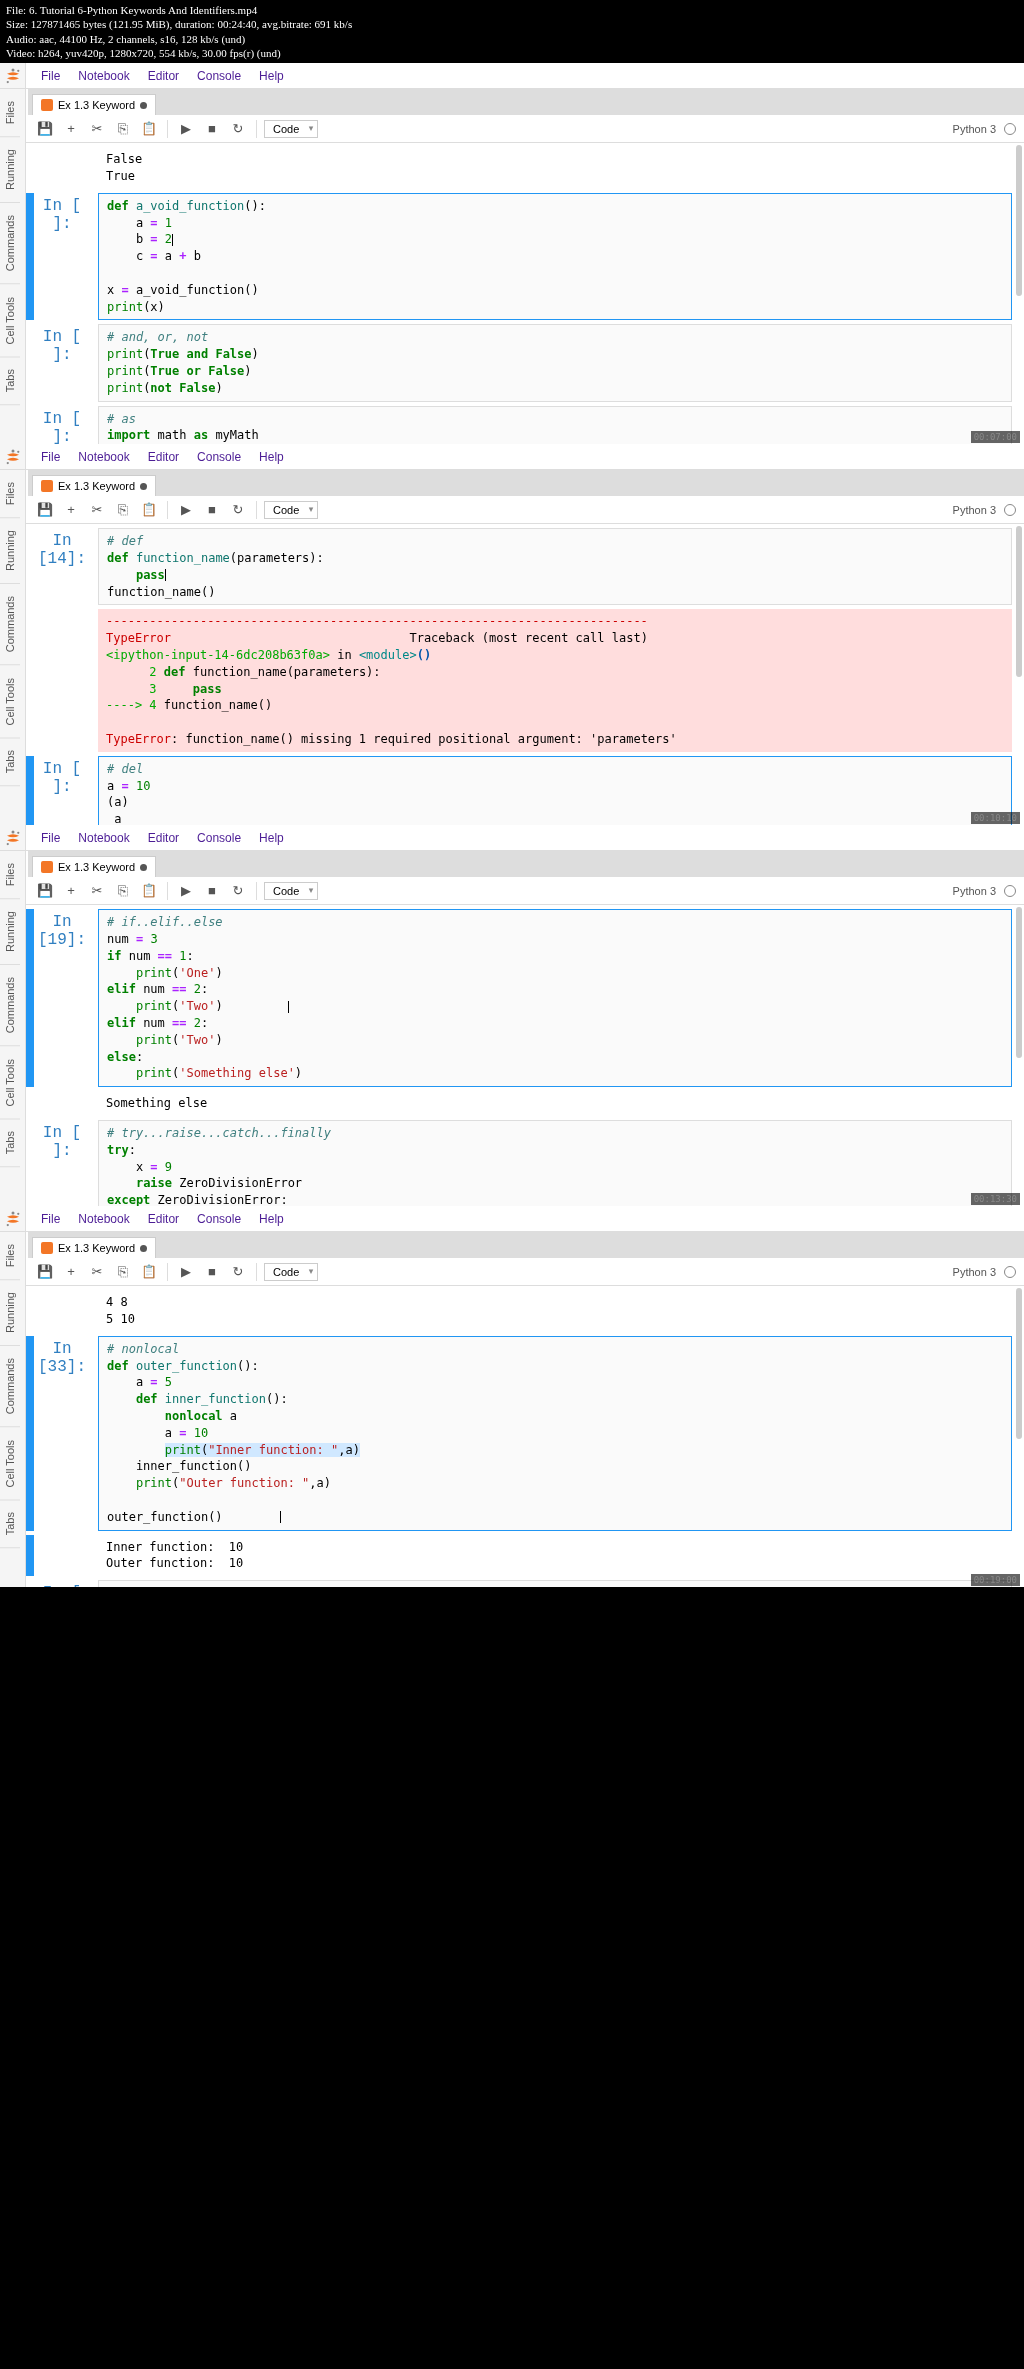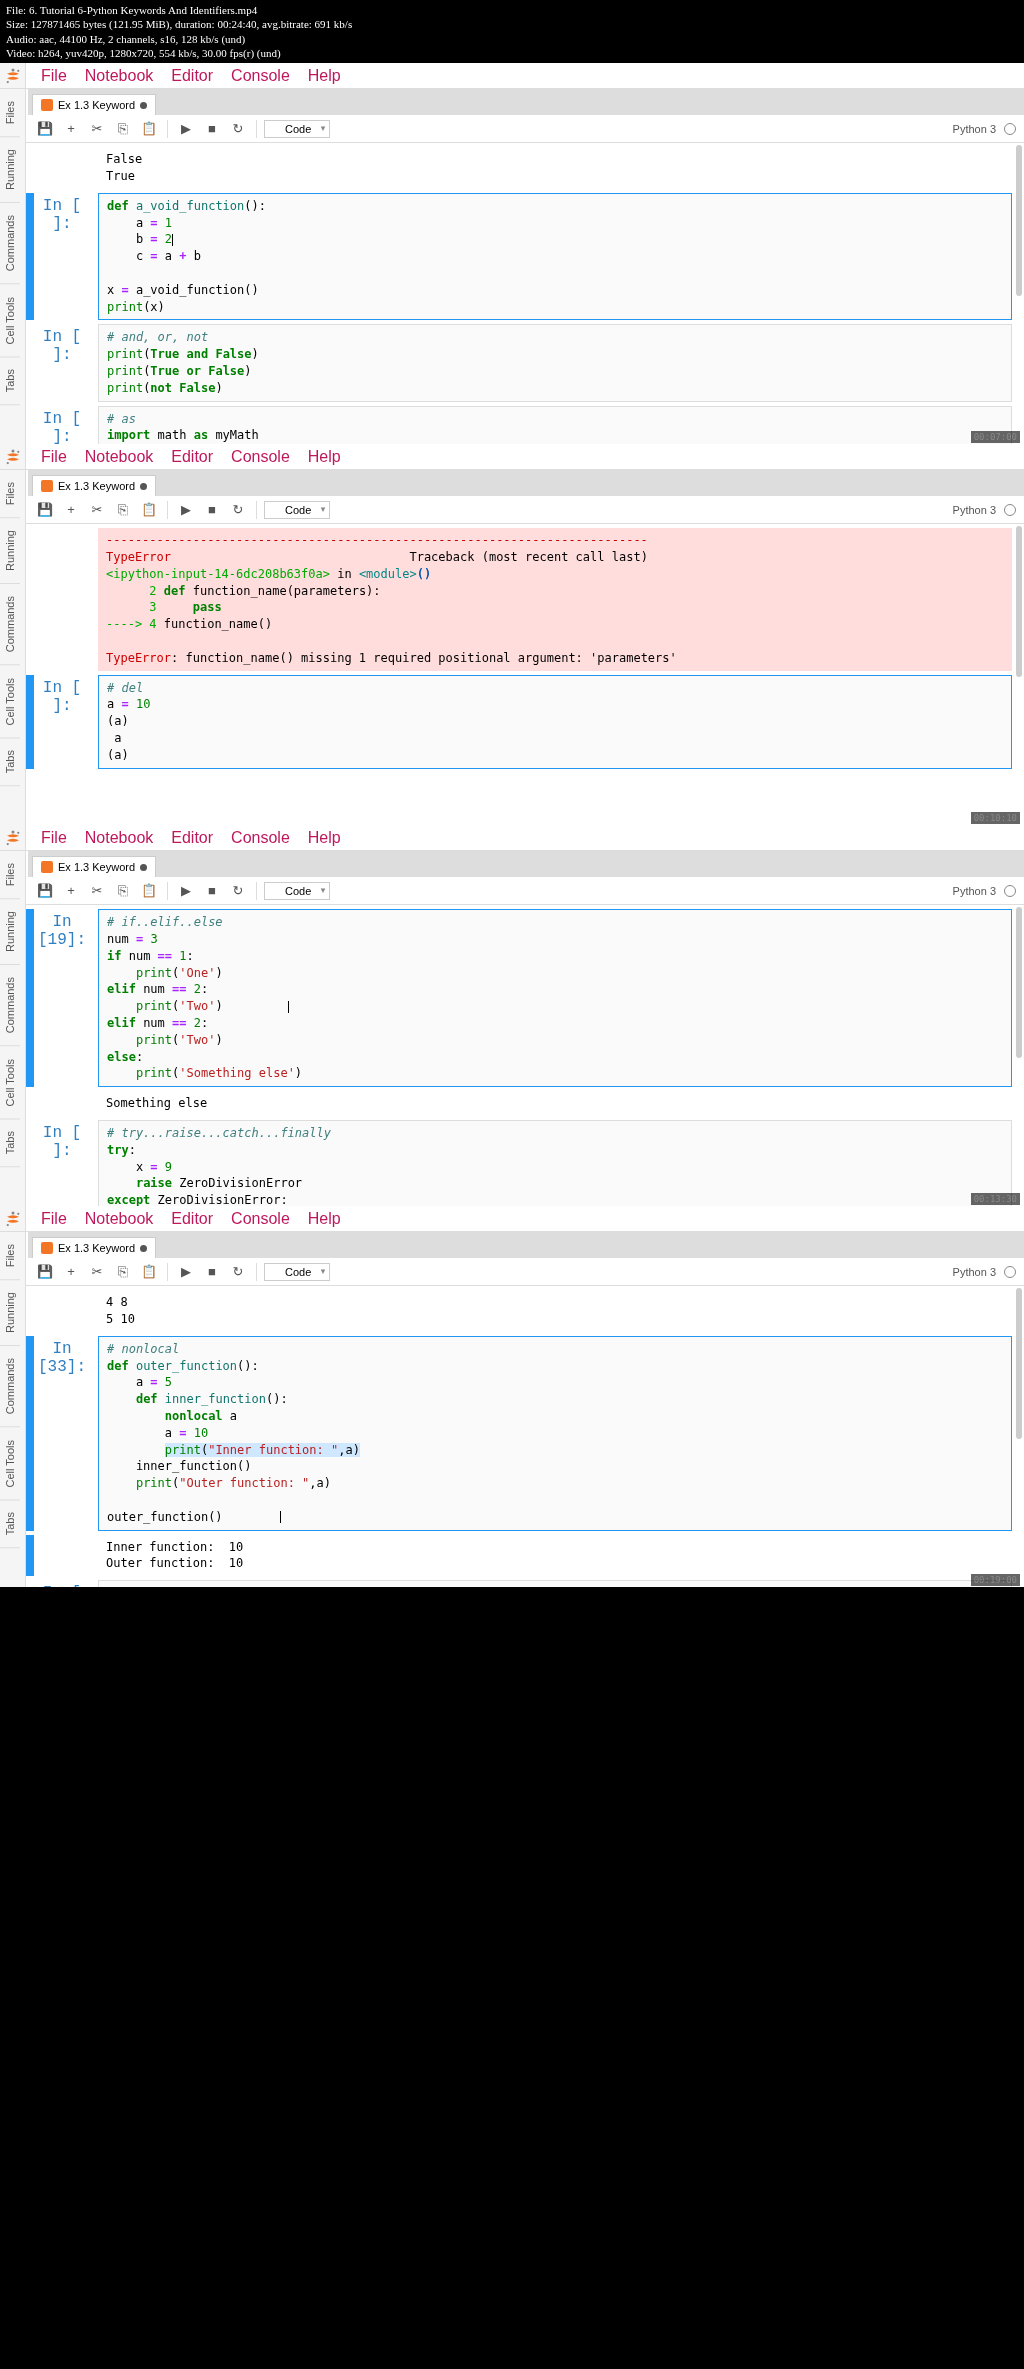--- a/index.html
+++ b/index.html
@@ -3,31 +3,31 @@
 <meta charset="utf-8">
 <style>
 *{box-sizing:border-box;margin:0;padding:0}
 body{font-family:Arial,sans-serif;font-size:11px;background:#000;width:1024px}
 .header-info{background:#000;color:#fff;padding:3px 6px;font-family:'Comic Sans MS',cursive;font-size:11px;line-height:1.3}
 .jupyter-panel{background:#fff;height:381px;position:relative;overflow:hidden;margin-bottom:0}
 .jupyter-panel:last-child{margin-bottom:0}
 .logo-strip{position:absolute;left:0;top:0;width:26px;height:26px;background:#f5f5f5;display:flex;align-items:center;justify-content:center;border-right:1px solid #ddd;border-bottom:1px solid #ddd}
 .logo-strip svg{width:18px;height:18px}
 .menu-bar{position:absolute;left:26px;top:0;right:0;height:26px;background:#fff;border-bottom:1px solid #ddd;display:flex;align-items:center;padding:0 6px}
-.menu-item{padding:3px 9px;cursor:pointer;color:#be185d;font-size:16px}
+.menu-item{padding:3px 9px;cursor:pointer;color:#4c1d95;font-size:12px}
 .sidebar{position:absolute;left:0;top:26px;width:26px;bottom:0;background:#f5f5f5;border-right:1px solid #ddd}
 .sidebar-tab{writing-mode:vertical-rl;transform:rotate(180deg);padding:12px 4px;text-align:center;font-size:11px;color:#555;cursor:pointer;border-top:1px solid #ddd}
 .tab-bar{position:absolute;left:28px;top:26px;right:0;height:26px;background:#ddd;display:flex;align-items:flex-end;padding:0 4px}
 .file-tab{background:#fff;padding:4px 8px;display:flex;align-items:center;gap:5px;font-size:11px;border:1px solid #ccc;border-bottom:none}
 .nb-icon{width:12px;height:12px;background:#f37626;border-radius:2px;display:inline-block}
 .dirty-dot{width:7px;height:7px;background:#555;border-radius:50%}
 .toolbar{position:absolute;left:26px;top:52px;right:0;height:28px;background:#fff;border-bottom:1px solid #ddd;display:flex;align-items:center;padding:0 8px;gap:4px}
 .tool-btn{width:22px;height:22px;display:flex;align-items:center;justify-content:center;cursor:pointer;color:#555;font-size:13px}
 .tool-sep{width:1px;height:18px;background:#ddd;margin:0 3px}
-.cell-type{border:1px solid #ccc;padding:2px 18px 2px 20px;font-size:11px;background:#fff;position:relative}
+.cell-type{border:1px solid #ccc;padding:2px 18px 2px 8px;font-size:11px;background:#fff;position:relative}
 .cell-type::after{content:'▾';position:absolute;right:4px;font-size:9px;color:#888}
 .kernel-info{margin-left:auto;display:flex;align-items:center;gap:8px;font-size:11px;color:#555}
 .kernel-circle{width:12px;height:12px;border:1px solid #888;border-radius:50%}
 .notebook-area{position:absolute;left:26px;top:80px;right:0;bottom:0;overflow:hidden;background:#fff;padding:0 12px 0 0}
 .notebook-area.with-scroll::after{content:'';position:absolute;right:2px;top:2px;width:6px;height:50%;background:#ccc;border-radius:3px}
 .cell{display:flex;margin:4px 0;position:relative}
 .cell-gutter{width:8px;flex-shrink:0}
 .cell.active .cell-gutter{background:#2196f3}
 .cell.executed .cell-gutter{background:#2196f3}
 .cell-prompt{width:64px;flex-shrink:0;text-align:center;padding:4px 8px 0 0;font-family:Liberation Mono, monospace;font-size:16px;color:#999}
@@ -189,20 +189,28 @@
         <div class="tool-btn">■</div>
         <div class="tool-btn">↻</div>
         <div class="tool-sep"></div>
         <div class="cell-type">Code</div>
         <div class="kernel-info">
           <span>Python 3</span>
           <span class="kernel-circle"></span>
         </div>
       </div>
       <div class="notebook-area with-scroll">
+        <div class="cell code">
+          <div class="cell-gutter"></div>
+          <div class="cell-prompt in">In [14]:</div>
+          <div class="cell-body"><span class="cm"># def</span>
+<span class="kw">def</span> <span class="fn">function_name</span>(parameters):
+    <span class="kw">pass</span><span class="cursor"></span>
+function_name()</div>
+        </div>
         <div class="cell error output">
           <div class="cell-gutter"></div>
           <div class="cell-prompt"></div>
           <div class="cell-body"><span class="err-red">---------------------------------------------------------------------------</span>
 <span class="err-red">TypeError</span>                                 Traceback (most recent call last)
 <span class="err-green">&lt;ipython-input-14-6dc208b63f0a&gt;</span> in <span class="err-cyan">&lt;module&gt;</span><span class="err-name">()</span>
 <span class="err-green">      2</span> <span class="kw">def</span> function_name(parameters):
 <span class="err-green">      3</span>     <span class="kw">pass</span>
 <span class="err-green">----&gt; 4</span> function_name()
 

